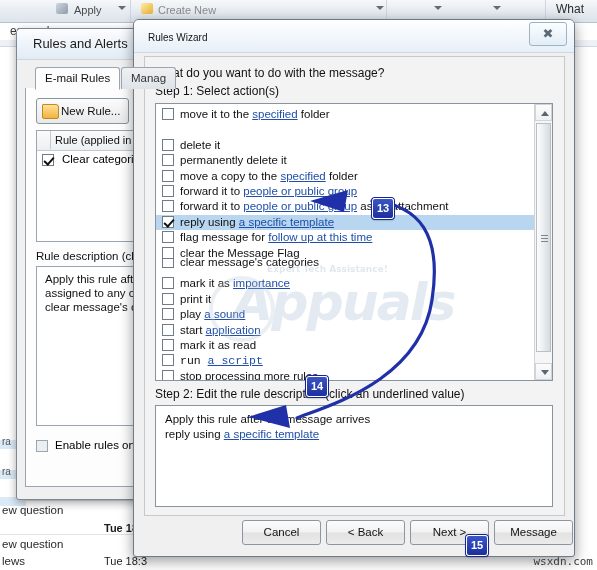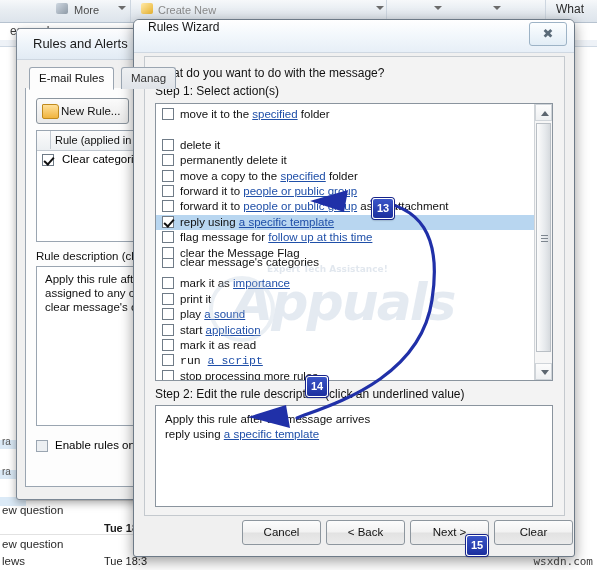--- a/index.html
+++ b/index.html
@@ -85,21 +85,21 @@
   #wizard{
     left:133px;top:19px;width:440px;height:536px;
     background:#f0f0f0;border:1px solid #6d7a87;border-radius:6px 6px 3px 3px;
     box-shadow:0 4px 14px rgba(0,0,0,.40);
   }
   #wizard .ttlbar{
     position:absolute;left:0;top:0;width:100%;height:32px;
     background:linear-gradient(to bottom,#ffffff 0%,#f3f8fc 45%,#e7eff7 100%);
     border-radius:5px 5px 0 0;border-bottom:1px solid #cfd8e2;
   }
-  #wizard .ttl{position:absolute;left:14px;top:0;font-size:12px;color:#141414;}
+  #wizard .ttl{position:absolute;left:14px;top:12px;font-size:10px;color:#141414;}
   .closebtn{
     position:absolute;right:7px;top:2px;width:36px;height:22px;border-radius:3px;
     background:linear-gradient(to bottom,#fcfeff,#e2edf6);border:1px solid #9db3c6;
     cursor:pointer;
   }
   .closebtn .x{position:absolute;left:11px;top:4px;width:14px;height:14px;color:#5a6a78;font-size:13px;line-height:14px;text-align:center;font-family:"DejaVu Sans",sans-serif;}
 
   .wz-body{position:absolute;left:10px;top:36px;width:419px;height:458px;background:#f3f3f3;border:1px solid #c4c9ce;}
   .wz-q{position:absolute;left:10px;top:9px;font-size:12px;color:#111;}
   .wz-s1{position:absolute;left:10px;top:27px;font-size:12px;color:#111;}
@@ -154,21 +154,21 @@
 <body>
 
 <div class="abs" id="bg-outlook">
 
   <div class="abs ribbon-strip"></div>
   <div class="abs ribbon-sep" style="left:130px;"></div>
   <div class="abs ribbon-sep" style="left:386px;"></div>
   <div class="abs ribbon-sep" style="left:545px;"></div>
 
   <div class="abs mini-ico" style="left:56px;background:linear-gradient(135deg,#cfd8e2,#8e9aa6);border-radius:2px;"></div>
-  <div class="abs ribbon-item" style="left:74px;">More</div>
+  <div class="abs ribbon-item" style="left:74px;">Apply</div>
   <div class="abs ribbon-caret" style="left:118px;"></div>
 
   <div class="abs mini-ico" style="left:141px;background:linear-gradient(135deg,#ffe9a8,#e8b330);border-radius:2px;"></div>
   <div class="abs ribbon-item" style="left:158px;color:#8a8a8a;">Create New</div>
   <div class="abs ribbon-caret" style="left:376px;"></div>
   <div class="abs ribbon-caret" style="left:434px;"></div>
   <div class="abs ribbon-caret" style="left:493px;"></div>
   <div class="abs read-lbl">What</div>
 
   <div class="abs respond-lbl">espond</div>
@@ -190,21 +190,21 @@
   <div class="abs mail-txt" style="left:2px;top:466px;font-size:10px;color:#555;">ra</div>
 </div>
 
 <div class="abs" id="rules-alerts">
   <div class="ttlbar">
     <div class="ttl">Rules and Alerts</div>
   </div>
 
   <div class="ra-body">
     <div class="tabstrip">
-      <div class="tab sel" style="left:4px;">E-mail Rules</div>
+      <div class="tab sel" style="left:10px;">E-mail Rules</div>
       <div class="tab un" style="left:96px;">Manag</div>
     </div>
 
     <div class="ra-panel">
       <div class="btn-newrule">
         <span class="btn-folder"></span>
         <span>New Rule...</span>
       </div>
       <div class="btn-ch" style="width:40px;">Ch</div>
 
@@ -337,21 +337,21 @@
     <div class="rule-desc">
       <p style="margin:7px 0 0 9px;">Apply this rule after the message arrives</p>
       <p style="margin:3px 0 0 9px;"><span>reply using </span><span class="lnk">a specific template</span></p>
     </div>
   </div>
 
   <div class="btnrow">
     <div class="wz-btn" style="left:0;">Cancel</div>
     <div class="wz-btn" style="left:84px;">&lt; Back</div>
     <div class="wz-btn" style="left:168px;">Next &gt;</div>
-    <div class="wz-btn" style="left:252px;">Clear</div>
+    <div class="wz-btn" style="left:252px;">Message</div>
   </div>
 </div>
 
 <div class="wm-appuals">
   <div class="wm-swirl"></div>
   <div class="wm-sub">Expert Tech Assistance!</div>
   <div class="wm-word">Appuals</div>
 </div>
 <div class="wsxdn">wsxdn.com</div>
 

